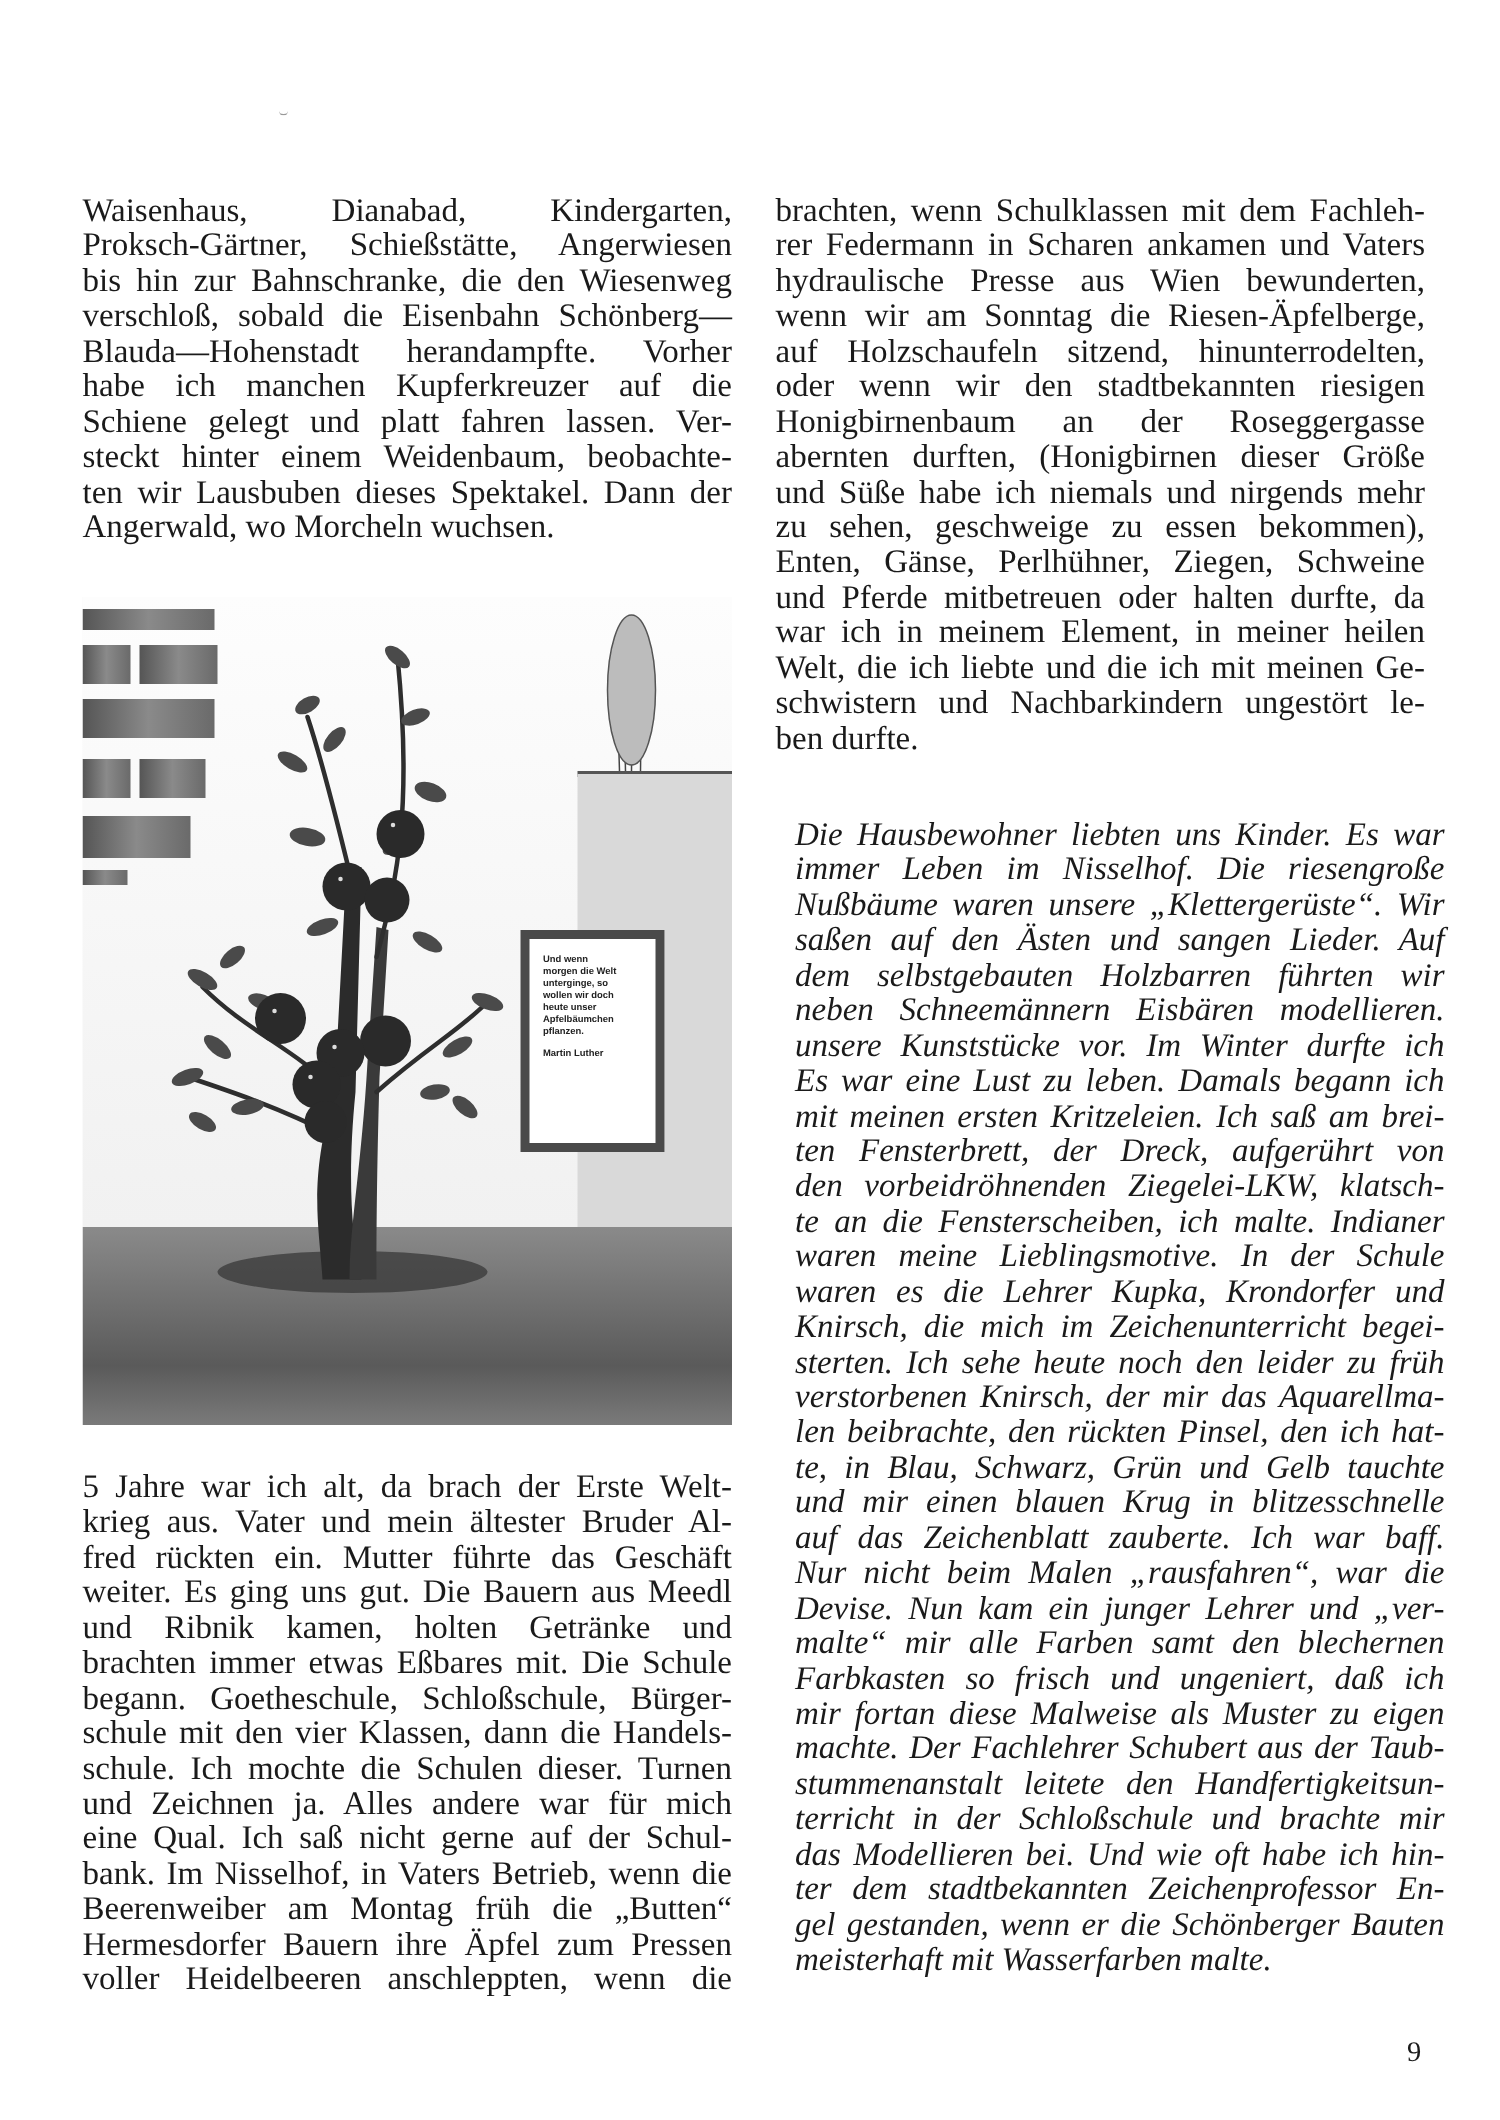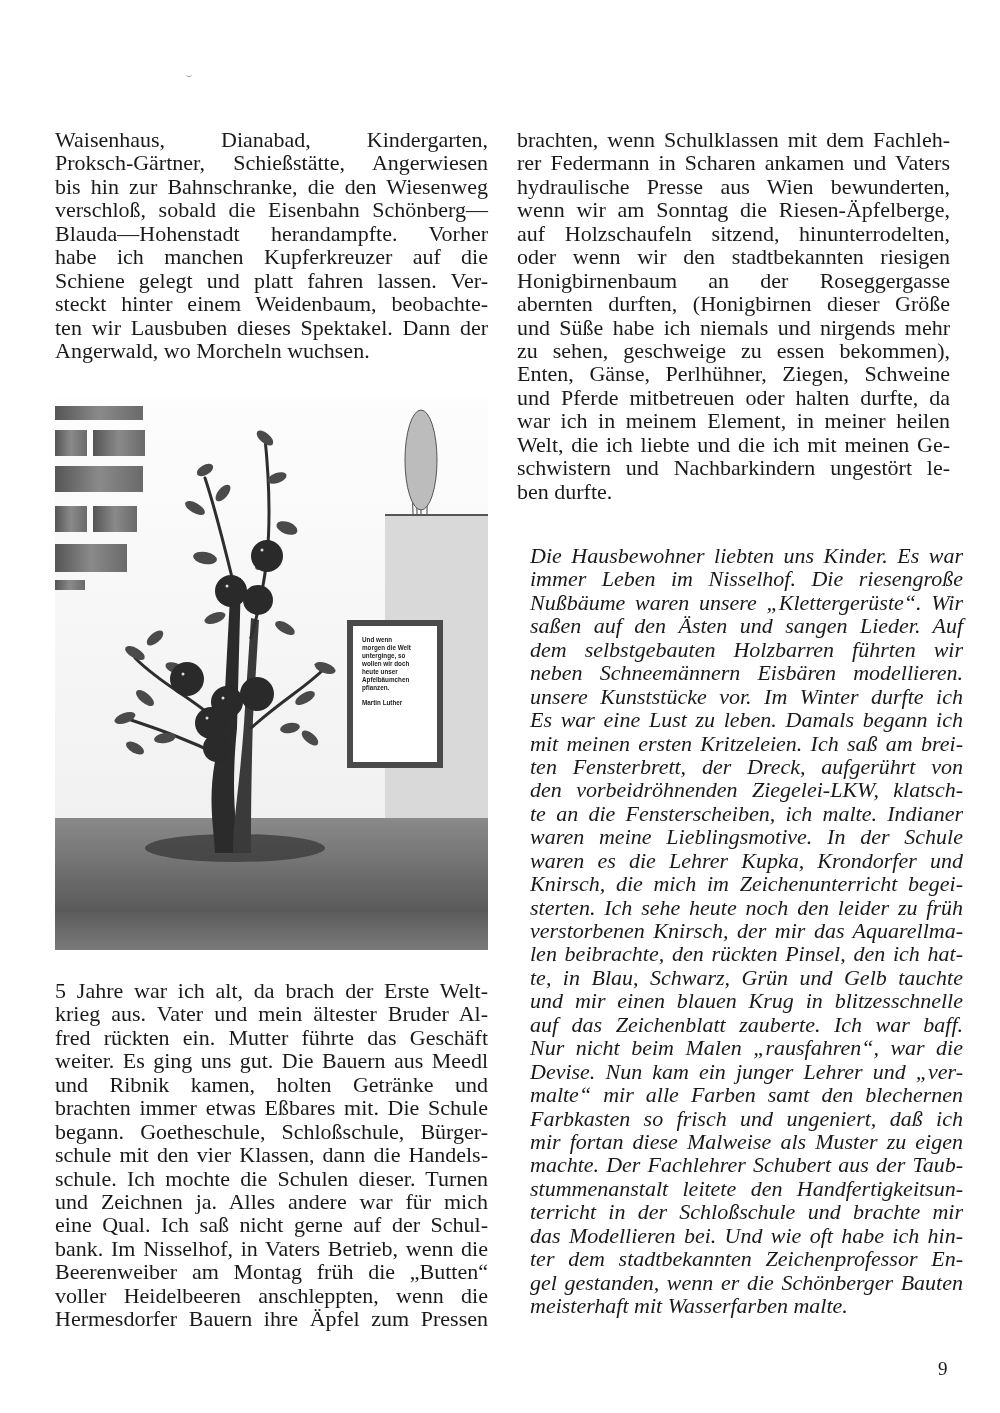--- a/index.html
+++ b/index.html
@@ -144,22 +144,22 @@
   <span class="line">weiter. Es ging uns gut. Die Bauern aus Meedl</span>
   <span class="line">und Ribnik kamen, holten Getränke und</span>
   <span class="line">brachten immer etwas Eßbares mit. Die Schule</span>
   <span class="line">begann. Goetheschule, Schloßschule, Bürger-</span>
   <span class="line">schule mit den vier Klassen, dann die Handels-</span>
   <span class="line">schule. Ich mochte die Schulen dieser. Turnen</span>
   <span class="line">und Zeichnen ja. Alles andere war für mich</span>
   <span class="line">eine Qual. Ich saß nicht gerne auf der Schul-</span>
   <span class="line">bank. Im Nisselhof, in Vaters Betrieb, wenn die</span>
   <span class="line">Beerenweiber am Montag früh die „Butten“</span>
+  <span class="line">Hermesdorfer Bauern ihre Äpfel zum Pressen</span>
   <span class="line">voller Heidelbeeren anschleppten, wenn die</span>
-  <span class="line">Hermesdorfer Bauern ihre Äpfel zum Pressen</span>
 </div>
 
 <div class="col" id="col-right-top">
   <span class="line">brachten, wenn Schulklassen mit dem Fachleh-</span>
   <span class="line">rer Federmann in Scharen ankamen und Vaters</span>
   <span class="line">hydraulische Presse aus Wien bewunderten,</span>
   <span class="line">wenn wir am Sonntag die Riesen-Äpfelberge,</span>
   <span class="line">auf Holzschaufeln sitzend, hinunterrodelten,</span>
   <span class="line">oder wenn wir den stadtbekannten riesigen</span>
   <span class="line">Honigbirnenbaum an der Roseggergasse</span>

